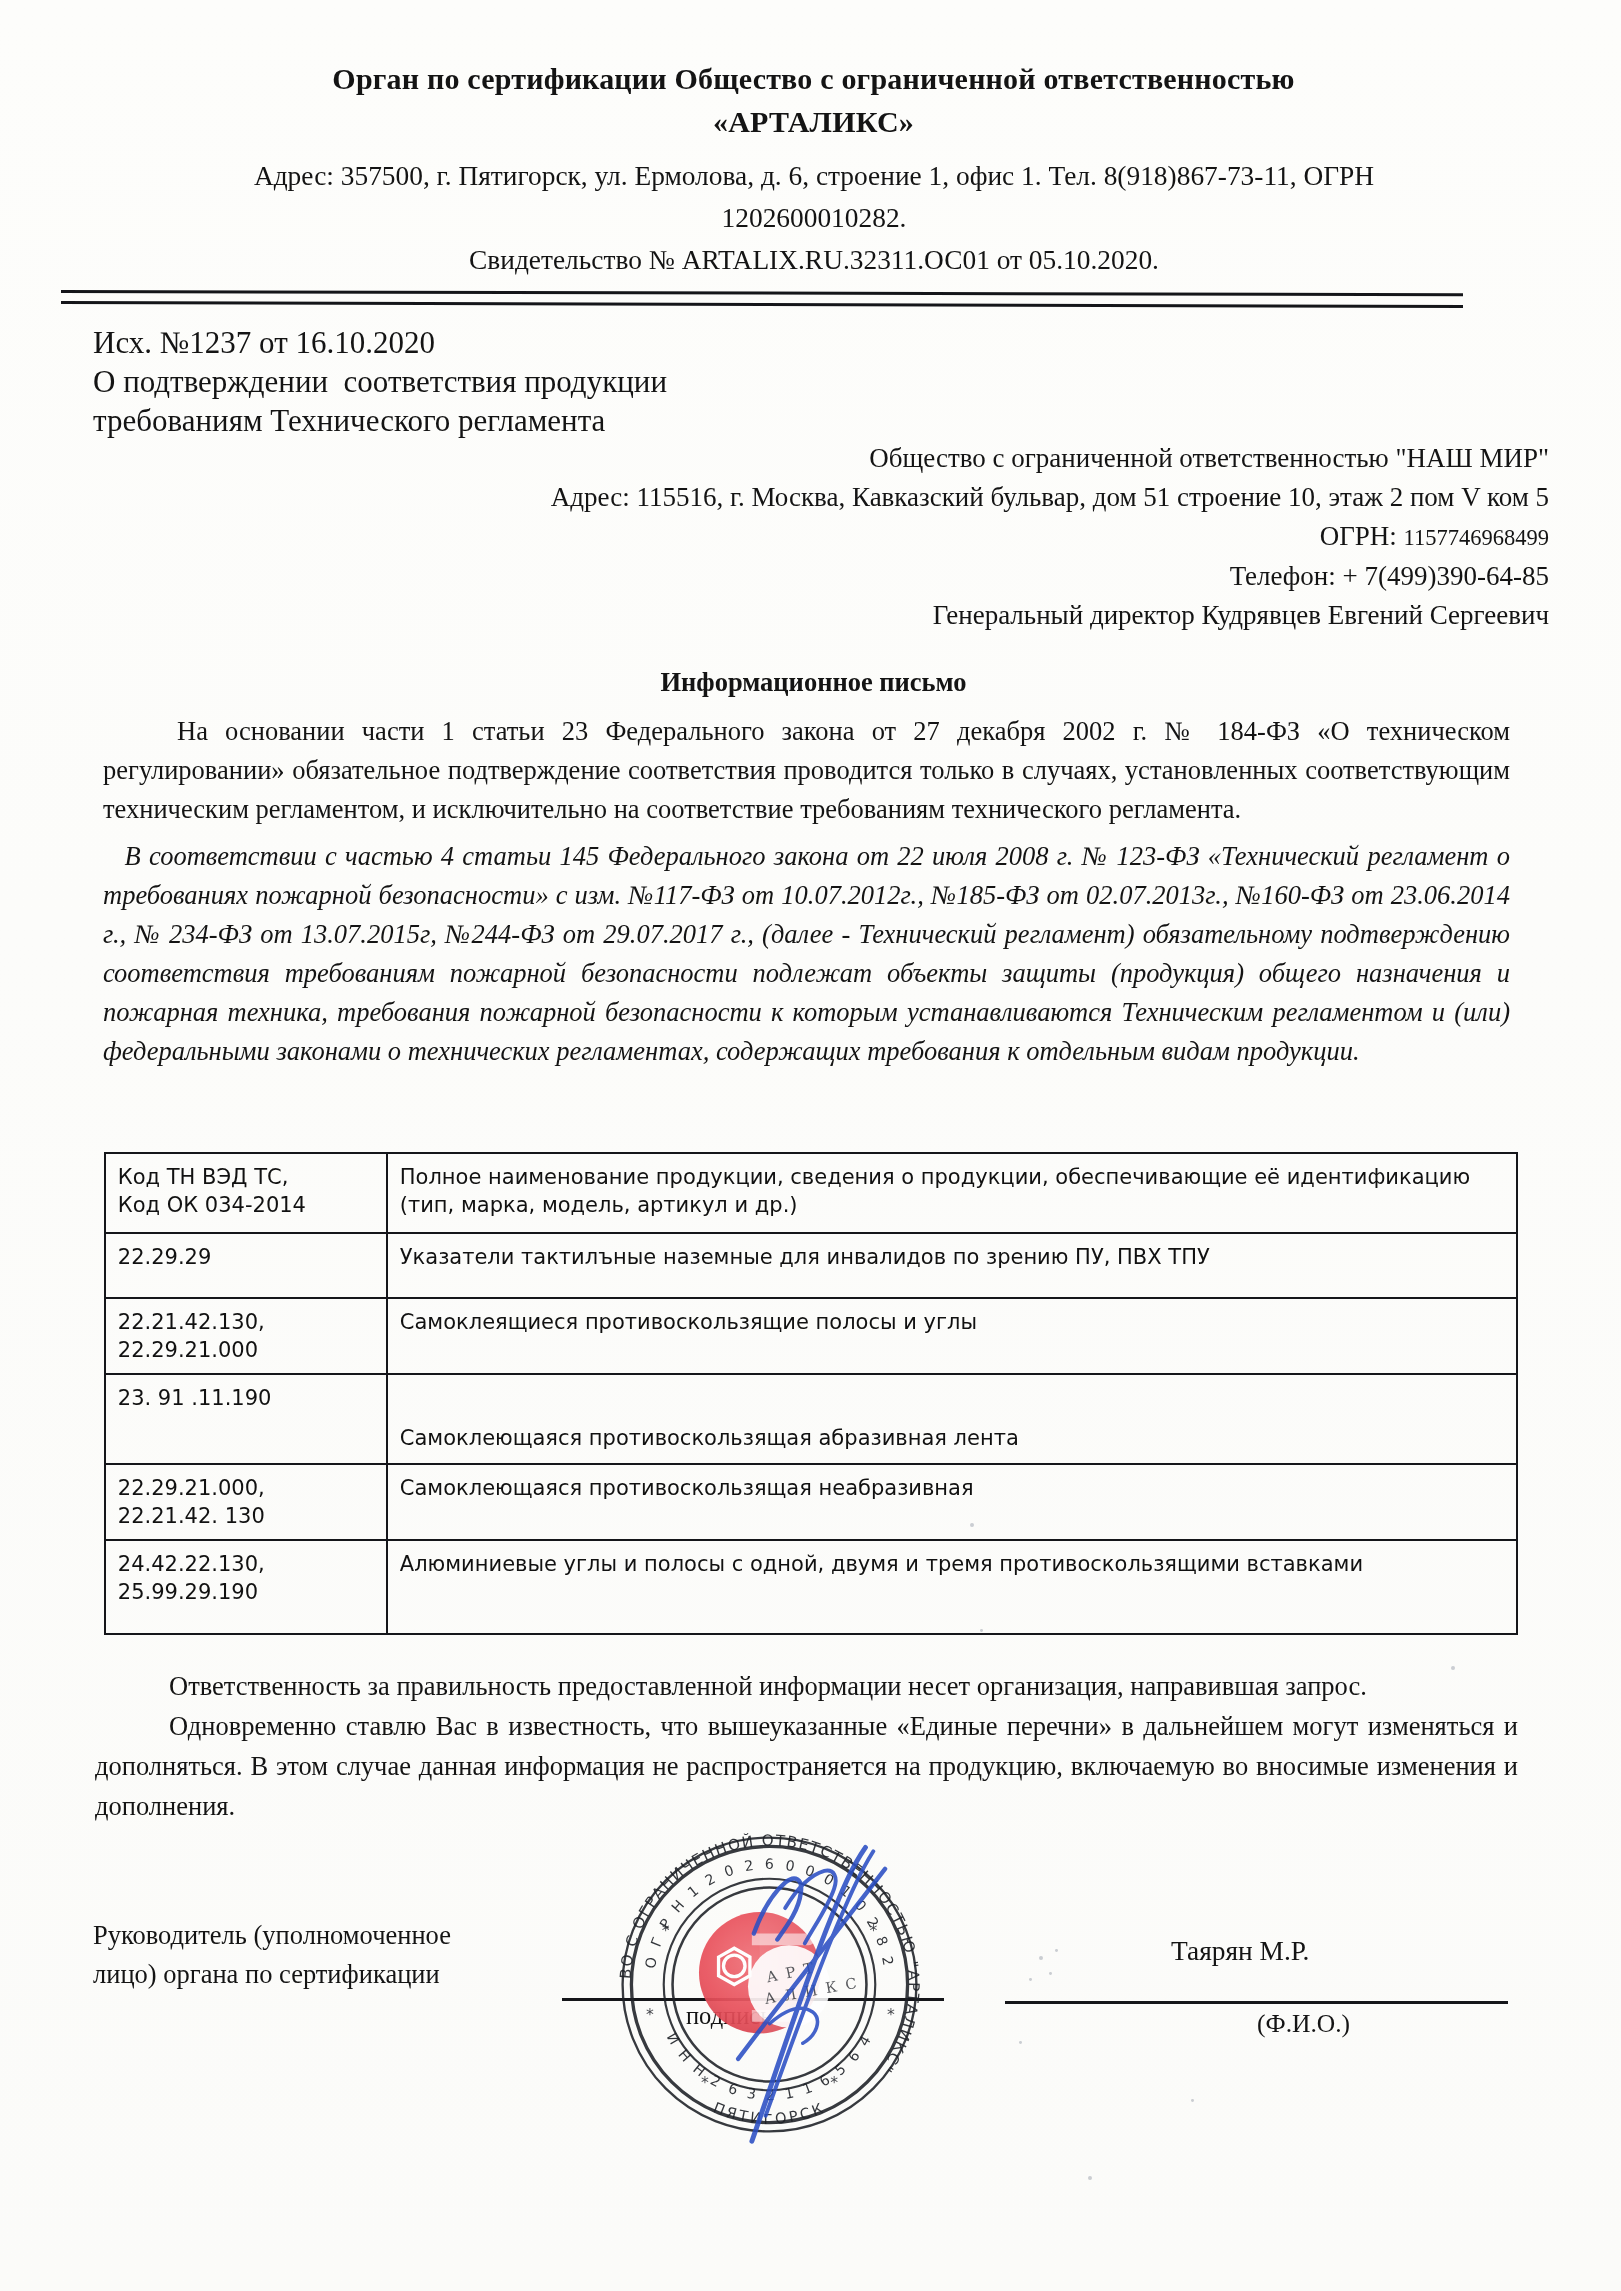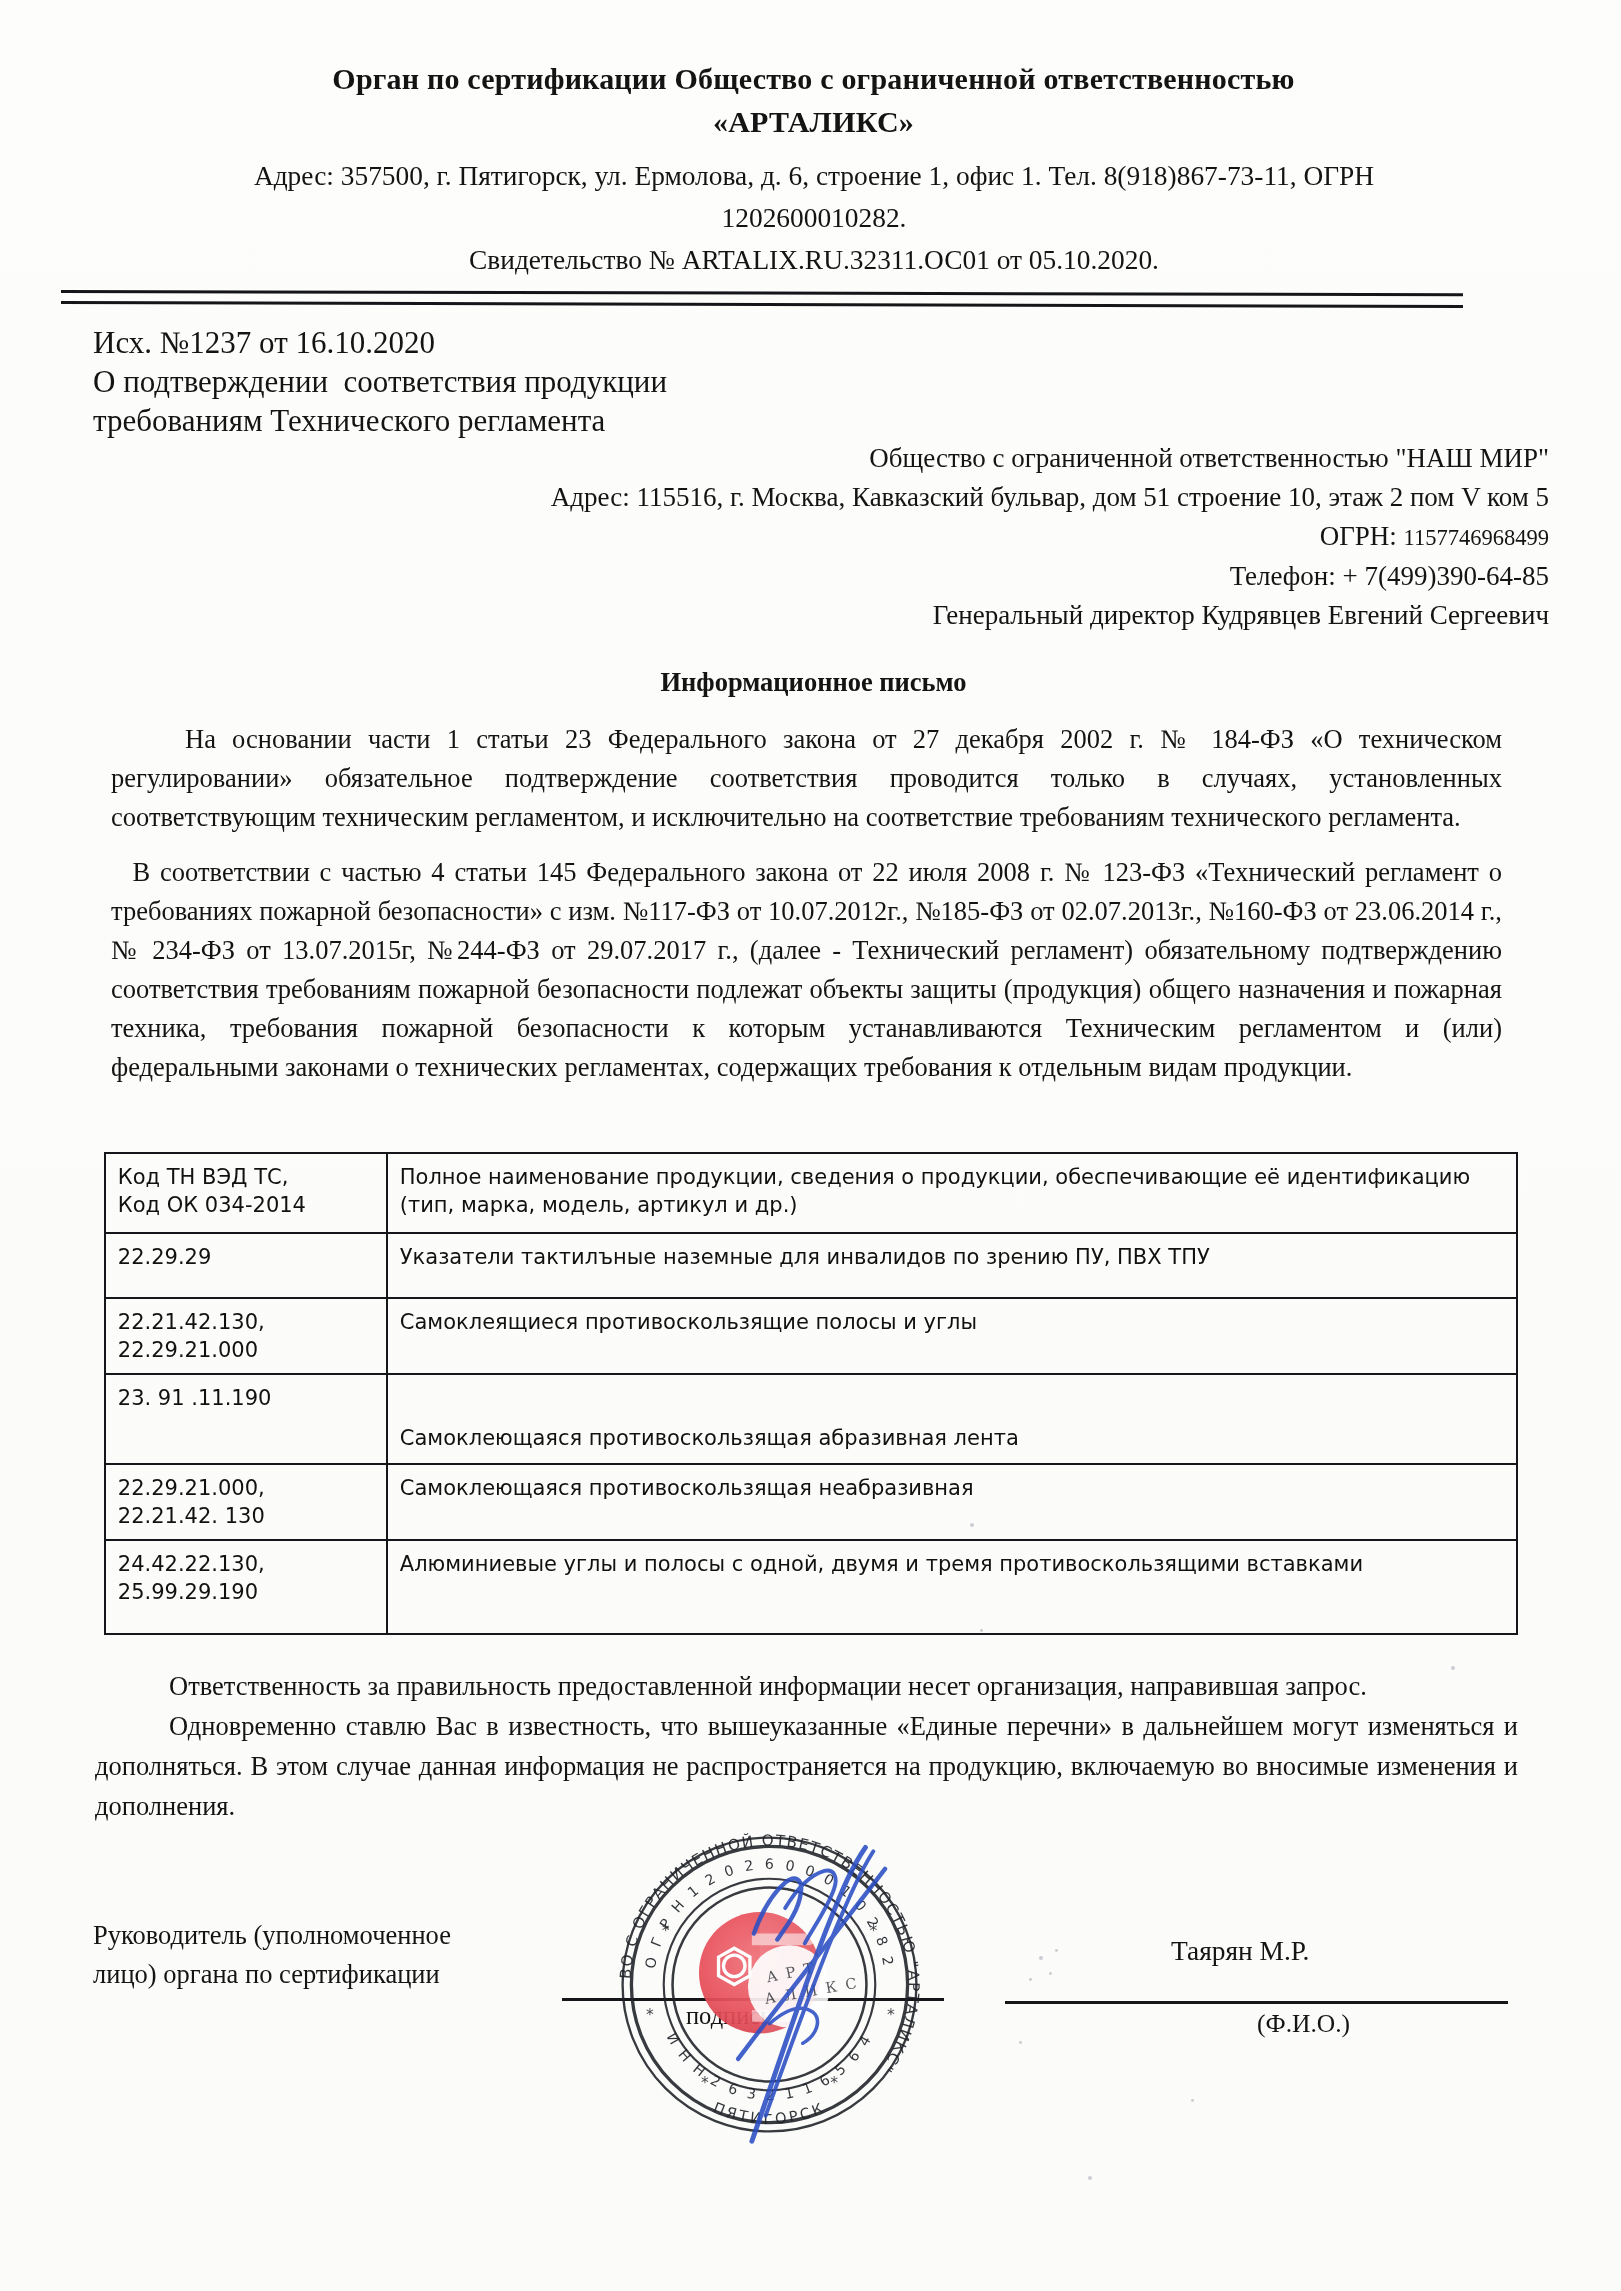--- a/index.html
+++ b/index.html
@@ -92,23 +92,23 @@
     font-size: 26.5px;
   }
 
   .body-text {
     position: absolute;
     left: 95px; top: 704px; width: 1423px;
     font-size: 26.5px;
     line-height: 39px;
     text-align: justify;
   }
-  .body-text p { margin: 16px; }
+  .body-text p { margin: 8px; }
   .body-text p.ind { text-indent: 74px; }
-  .body-text p.ind2 { text-indent: 21.6px; }
+  .body-text p.ind2 { text-indent: 21.6px; font-style: italic; }
 
   
   .prod-table {
     position: absolute;
     left: 104px; top: 1152px;
     width: 1414px;
     border-collapse: collapse;
     font-family: "DejaVu Sans", "Liberation Sans", sans-serif;
     font-size: 21px;
     line-height: 28px;

